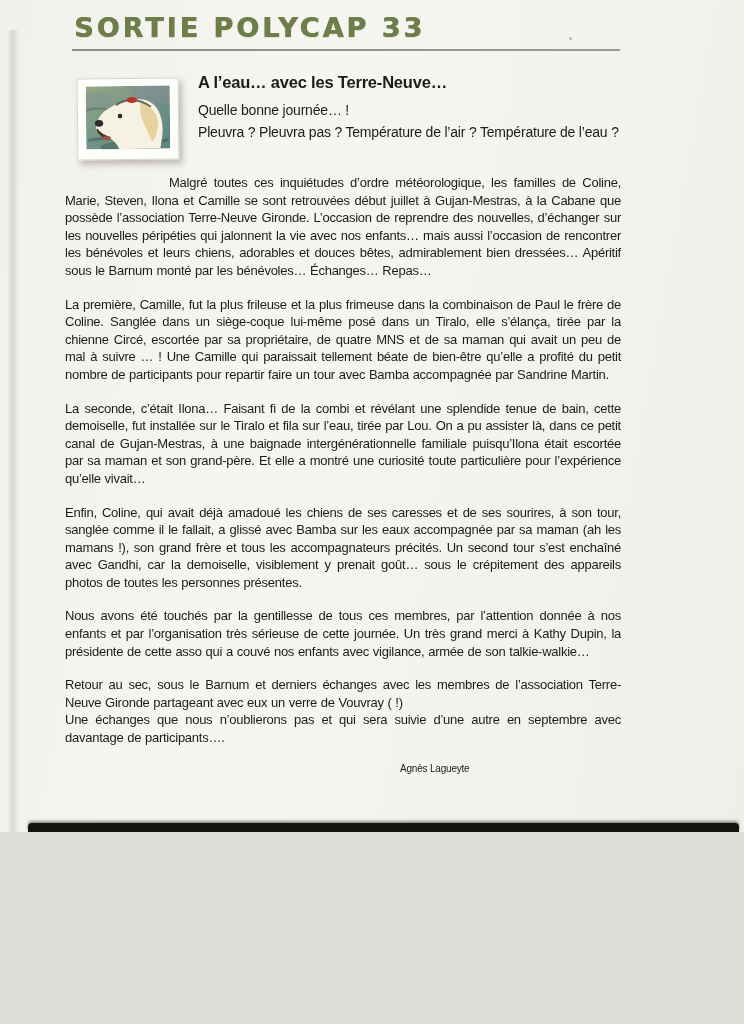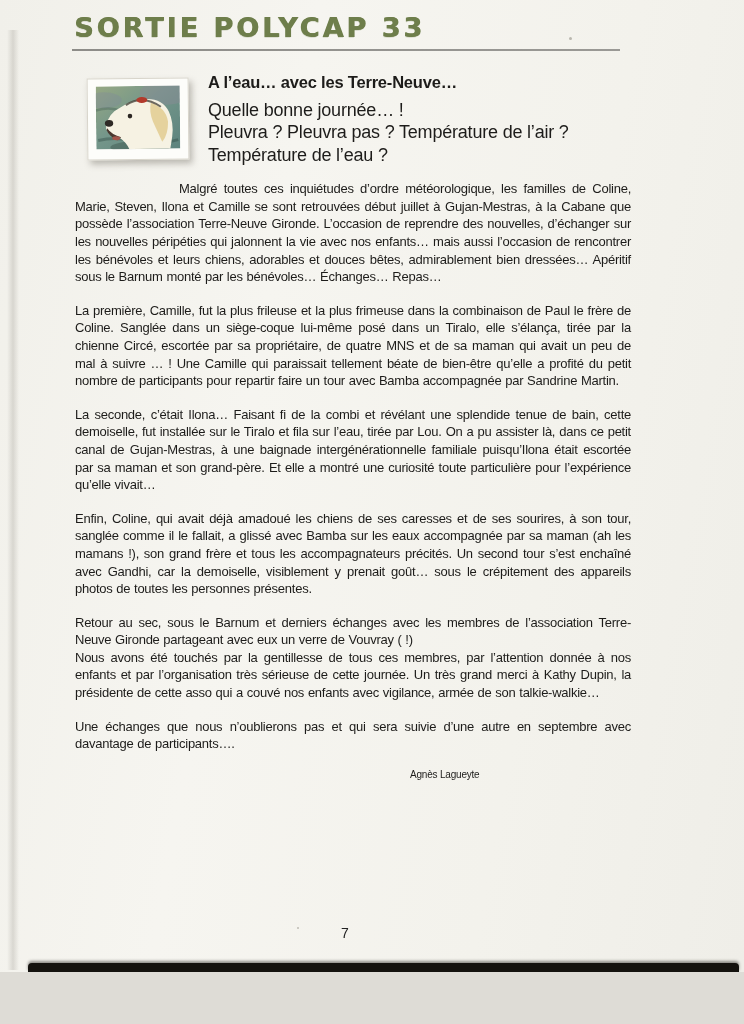--- a/index.html
+++ b/index.html
@@ -3,21 +3,21 @@
 <meta charset="utf-8">
 <style>
   html, body { margin: 0; padding: 0; }
   body {
     width: 744px; height: 1024px;
     background: #dedcd6;
     font-family: "Liberation Sans", sans-serif;
   }
   .page {
     position: relative;
-    width: 744px; height: 972px;
+    width: 744px; height: 832px;
     overflow: hidden;
     background: linear-gradient(100deg, #f1f0ea 0%, #f6f5f0 35%, #f3f2ec 70%, #efeee8 100%);
     color: #1d1c1a;
   }
   .left-crease {
     position: absolute; left: 7px; top: 30px;
     width: 12px; height: 940px;
     background: linear-gradient(90deg, rgba(0,0,0,0) 0%, rgba(110,105,95,0.20) 50%, rgba(0,0,0,0) 100%);
   }
   .masthead-title {
@@ -26,37 +26,37 @@
     font-size: 27px; font-weight: 900; letter-spacing: 3px;
     color: #6e7e4b;
     text-shadow: 0.7px 0 0 #6e7e4b, 0 0.5px 0 #75845333;
   }
   .title-divider {
     position: absolute; left: 72px; top: 49px;
     width: 548px; height: 2px;
     background: linear-gradient(90deg, #8d8c88, #9a9995);
   }
   .content {
-    position: absolute; left: 75px; top: 70px; width: 556px;
+    position: absolute; left: 65px; top: 70px; width: 556px;
   }
   .header-row { display: flex; gap: 19px; }
   .photo-frame {
     flex: 0 0 auto;
     margin-left: 12px; margin-top: 8px;
     width: 84px; height: 63px;
     background: #fdfdfa;
     padding: 7px 8px 10px 8px;
     border: 1px solid #d8d5cb;
     box-shadow: 3px 4px 6px rgba(95,90,78,0.38);
     transform: rotate(-0.6deg);
   }
   .photo-frame svg { display: block; }
   .header-text { padding-top: 3px; }
   .article-heading { margin: 0 0 7px 0; font-size: 16.5px; font-weight: bold; letter-spacing: -0.2px; }
-  .intro-line { margin: 0; font-size: 18px; line-height: 22.4px; letter-spacing: -0.2px; }
+  .intro-line { margin: 0; font-size: 14px; line-height: 22.4px; letter-spacing: -0.2px; }
   .body-text { margin-top: 14px; }
   .para {
     margin: 0 0 16px 0;
     font-size: 13px; line-height: 17.6px;
     text-align: justify;
     letter-spacing: -0.25px; word-spacing: 0.4px;
   }
   .para.first-indent { text-indent: 104px; }
   .para.no-gap { margin-bottom: 0; }
   .signature { margin: 14px 0 0 0; padding-left: 335px; font-size: 10px; letter-spacing: -0.2px; }
@@ -114,22 +114,22 @@
         <p class="intro-line">Quelle bonne journée… !</p>
         <p class="intro-line">Pleuvra ? Pleuvra pas ? Température de l’air ? Température de l’eau ?</p>
       </div>
     </div>
 
     <div class="body-text">
       <p class="para first-indent">Malgré toutes ces inquiétudes d’ordre météorologique, les familles de Coline, Marie, Steven, Ilona et Camille se sont retrouvées début juillet à Gujan-Mestras, à la Cabane que possède l’association Terre-Neuve Gironde. L’occasion de reprendre des nouvelles, d’échanger sur les nouvelles péripéties qui jalonnent la vie avec nos enfants… mais aussi l’occasion de rencontrer les bénévoles et leurs chiens, adorables et douces bêtes, admirablement bien dressées… Apéritif sous le Barnum monté par les bénévoles… Échanges… Repas…</p>
       <p class="para">La première, Camille, fut la plus frileuse et la plus frimeuse dans la combinaison de Paul le frère de Coline. Sanglée dans un siège-coque lui-même posé dans un Tiralo, elle s’élança, tirée par la chienne Circé, escortée par sa propriétaire, de quatre MNS et de sa maman qui avait un peu de mal à suivre … ! Une Camille qui paraissait tellement béate de bien-être qu’elle a profité du petit nombre de participants pour repartir faire un tour avec Bamba accompagnée par Sandrine Martin.</p>
       <p class="para">La seconde, c’était Ilona… Faisant fi de la combi et révélant une splendide tenue de bain, cette demoiselle, fut installée sur le Tiralo et fila sur l’eau, tirée par Lou. On a pu assister là, dans ce petit canal de Gujan-Mestras, à une baignade intergénérationnelle familiale puisqu’Ilona était escortée par sa maman et son grand-père. Et elle a montré une curiosité toute particulière pour l’expérience qu’elle vivait…</p>
       <p class="para">Enfin, Coline, qui avait déjà amadoué les chiens de ses caresses et de ses sourires, à son tour, sanglée comme il le fallait, a glissé avec Bamba sur les eaux accompagnée par sa maman (ah les mamans !), son grand frère et tous les accompagnateurs précités. Un second tour s’est enchaîné avec Gandhi, car la demoiselle, visiblement y prenait goût… sous le crépitement des appareils photos de toutes les personnes présentes.</p>
+      <p class="para">Nous avons été touchés par la gentillesse de tous ces membres, par l’attention donnée à nos enfants et par l’organisation très sérieuse de cette journée. Un très grand merci à Kathy Dupin, la présidente de cette asso qui a couvé nos enfants avec vigilance, armée de son talkie-walkie…</p>
       <p class="para no-gap">Retour au sec, sous le Barnum et derniers échanges avec les membres de l’association Terre-Neuve Gironde partageant avec eux un verre de Vouvray ( !)</p>
-      <p class="para">Nous avons été touchés par la gentillesse de tous ces membres, par l’attention donnée à nos enfants et par l’organisation très sérieuse de cette journée. Un très grand merci à Kathy Dupin, la présidente de cette asso qui a couvé nos enfants avec vigilance, armée de son talkie-walkie…</p>
       <p class="para">Une échanges que nous n’oublierons pas et qui sera suivie d’une autre en septembre avec davantage de participants….</p>
       <p class="signature">Agnès Lagueyte</p>
     </div>
 
   </div>
 
   <div class="page-number">7</div>
 
   <div class="speck s1"></div>
   <div class="speck s2"></div>

